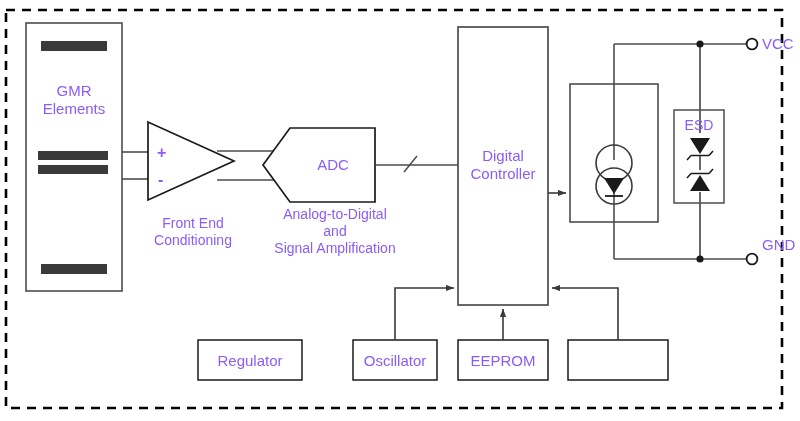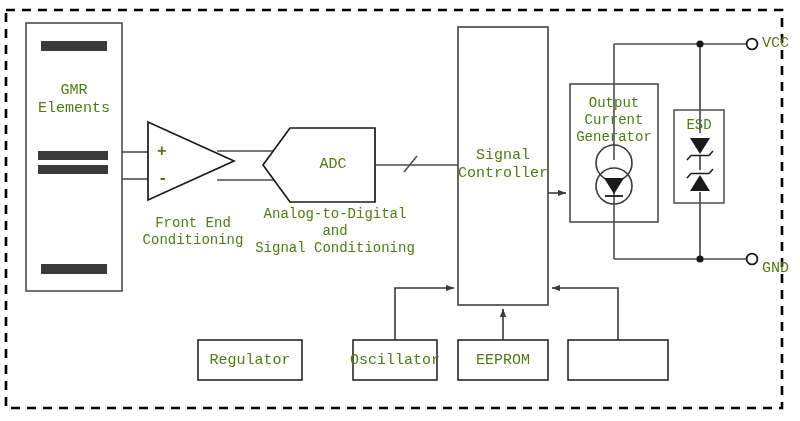--- a/index.html
+++ b/index.html
@@ -6,22 +6,22 @@
   #root{
     position:relative;
     width:800px;height:421px;
     background:#ffffff;
     font-family:"Liberation Sans", sans-serif;
     overflow:hidden;
   }
   #svg{position:absolute;left:0;top:0;width:800px;height:421px;}
   .lbl{
     position:absolute;
-    color:#4d7c0f;
-    font-family:Liberation Mono, monospace;
+    color:#8b5cf6;
+    font-family:Liberation Sans, sans-serif;
     text-align:center;
     line-height:1.22;
     white-space:pre-line;
     -webkit-font-smoothing:antialiased;
   }
   .t15{font-size:15px;}
   .t14{font-size:14px;}
   .t16{font-size:16px;font-weight:bold;}
   .ctr{transform:translate(-50%,-50%);}
 </style>
@@ -114,31 +114,28 @@
   <div class="lbl t16" style="left:157px;top:143px;">+</div>
   <div class="lbl t16" style="left:158px;top:170px;">-</div>
 
   <div class="lbl t15 ctr" style="left:333px;top:165px;width:70px;">ADC</div>
 
   <div class="lbl t14 ctr" style="left:193px;top:232px;width:140px;">Front End
 Conditioning</div>
 
   <div class="lbl t14 ctr" style="left:335px;top:232px;width:180px;">Analog-to-Digital
 and
-Signal Conditioning</div>
+Signal Amplification</div>
 
-  <div class="lbl t15 ctr" style="left:503px;top:165px;width:90px;">Signal
+  <div class="lbl t15 ctr" style="left:503px;top:165px;width:90px;">Digital
 Controller</div>
 
-  <div class="lbl t14 ctr" style="left:614px;top:121px;width:90px;">Output
-Current
-Generator</div>
 
   <div class="lbl t14 ctr" style="left:699px;top:126px;width:30px;">ESD</div>
 
   <div class="lbl t15" style="left:762px;top:35px;">VCC</div>
-  <div class="lbl t15" style="left:762px;top:260px;">GND</div>
+  <div class="lbl t15" style="left:762px;top:236px;">GND</div>
 
   <div class="lbl t15 ctr" style="left:250px;top:361px;width:104px;">Regulator</div>
   <div class="lbl t15 ctr" style="left:395px;top:361px;width:90px;">Oscillator</div>
   <div class="lbl t15 ctr" style="left:503px;top:361px;width:114px;">EEPROM</div>
 
 </div>
 
 </body></html>

